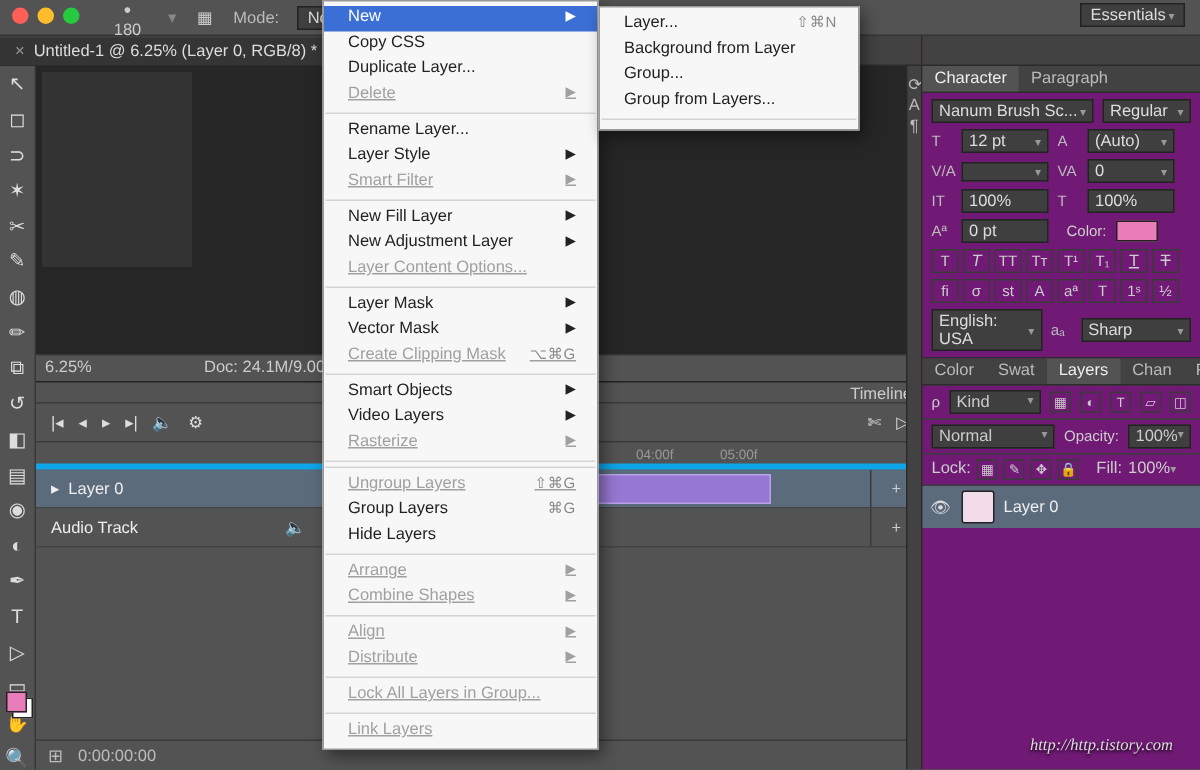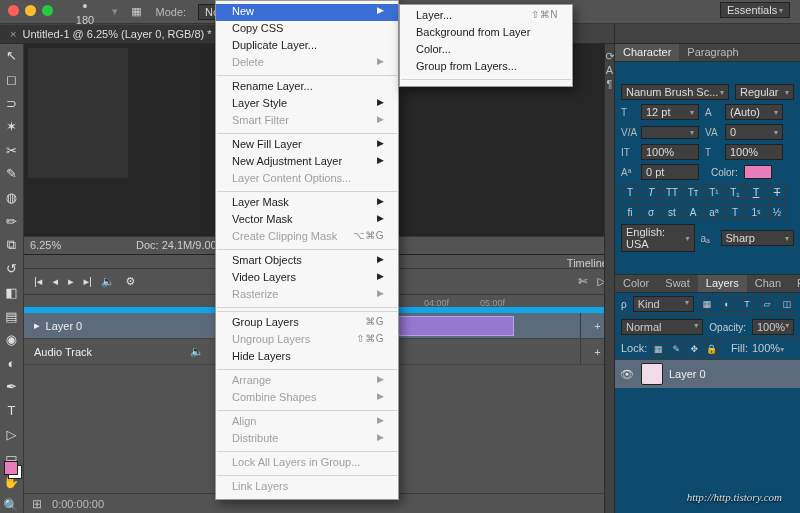--- a/index.html
+++ b/index.html
@@ -33,57 +33,57 @@
 .statusbar { position: absolute; left: 24px; top: 236px; width: 590px; height: 16px; background: #535353; display: flex; align-items: center; gap: 14px; padding-left: 6px; color: #ccc; border-top: 1px solid #383838; }
 .statusbar .zoom { width: 52px; }
 .statusbar .doc { margin-left: 40px; }
 
 
 .timeline-panel { position: absolute; left: 24px; top: 254px; right: 186px; bottom: 0; background: #535353; border-top: 1px solid #222; }
 .tl-header { height: 14px; padding: 2px 6px; color: #ccc; border-bottom: 1px solid #3a3a3a; text-align: right; }
 .tl-controls { height: 26px; display: flex; align-items: center; gap: 10px; padding: 0 10px; border-bottom: 1px solid #3a3a3a; }
 .tl-btn { color: #ddd; font-size: 11px; cursor: pointer; }
 .tl-right { position: absolute; right: 8px; display: flex; gap: 10px; align-items: center; }
-.tl-ruler { height: 18px; position: relative; border-bottom: 6px solid #0ea5e9; }
+.tl-ruler { height: 18px; position: relative; border-bottom: 4px solid #0ea5e9; }
 .tl-tick { position: absolute; top: 3px; color: #999; font-size: 9px; }
 .tl-track { height: 26px; display: flex; align-items: center; border-bottom: 1px solid #444; }
 .tl-track.sel { background: #5c6b7c; }
 .tl-track-label { width: 200px; padding-left: 10px; color: #eee; display: flex; align-items: center; gap:6px; }
 .tl-track-clips { position: relative; flex: 1; height: 100%; }
 .clip { position: absolute; top: 3px; height: 20px; background: #9678d3; border: 1px solid #b9a3e8; }
 .plus-col { width: 34px; text-align: center; color: #ccc; border-left: 1px solid #3a3a3a; height:100%; display:flex;align-items:center;justify-content:center;cursor:pointer;}
 .tl-footer { position: absolute; bottom: 0; left: 0; right: 0; height: 20px; display:flex;align-items:center;padding:0 8px;color:#bbb;border-top:1px solid #3a3a3a; gap:10px;}
 
 
-.rightcol { position: absolute; right: 0; top: 24px; width: 186px; bottom: 0; background: #0c4a6e; border-left: 1px solid #2a2a2a; display:flex;flex-direction:column;}
+.rightcol { position: absolute; right: 0; top: 24px; width: 186px; bottom: 0; background: #701a75; border-left: 1px solid #2a2a2a; display:flex;flex-direction:column;}
 .essentials { height: 20px; display:flex;align-items:center;justify-content:flex-end;padding-right:14px; background:#424242;border-bottom:1px solid #2a2a2a; color:#ddd;}
 .panel-tabs { height:18px; display:flex; border-bottom:1px solid #2d2d2d; background:#424242;}
 .panel-tab { padding:2px 8px;color:#bbb;cursor:pointer;}
 .panel-tab.active { background:#535353; color:#eee;}
-.char-body { padding:22px 6px; display:flex;flex-direction:column;gap:4px; border-bottom:1px solid #2d2d2d;}
+.char-body { padding:4px 6px; display:flex;flex-direction:column;gap:4px; border-bottom:1px solid #2d2d2d;}
 .char-row { display:flex; gap:6px; align-items:center;}
 .char-field { background:#3f3f3f;border:1px solid #222;padding:1px 4px;color:#ddd;display:flex;justify-content:space-between;align-items:center;min-width:58px;font-size:10px;}
 .char-icon { width:14px;color:#bbb;font-size:10px;}
 .color-swatch { width:28px;height:14px;background:#e87db9;border:1px solid #222;}
 .type-style-row { display:flex;gap:3px;}
 .ts-btn { width:18px;height:16px;border:1px solid #3a3a3a;display:flex;align-items:center;justify-content:center;color:#ccc;font-size:10px;cursor:pointer;}
 .layers-body { flex:1; display:flex;flex-direction:column;}
 .layers-controls { padding:3px 6px; display:flex;gap:6px;align-items:center; border-bottom:1px solid #3c3c3c;}
 .layers-controls .sel { background:#3f3f3f;border:1px solid #222;padding:1px 4px;flex:1;display:flex;justify-content:space-between;}
 .lock-row { padding:3px 6px; display:flex;gap:4px;align-items:flex-start; font-size:10px;color:#ccc;border-bottom:1px solid #3c3c3c;}
 .lock-ico { width:14px;height:14px;border:1px solid #3a3a3a;display:flex;align-items:center;justify-content:center;font-size:9px;}
 .layer-row { height:28px;display:flex;align-items:center;gap:6px;padding:0 4px;background:#5c6b7c;}
 .eye { width:16px;text-align:center;color:#ddd;}
 .layer-thumb { width:22px;height:22px;background:#f3dce9;border:1px solid #222;border-radius:2px;}
 .layer-name { color:#eee;}
 
 
 .menu { position:absolute; background:#f7f7f7; color:#222; border:1px solid #999; box-shadow:3px 4px 10px rgba(0,0,0,.45); padding:3px 0;}
 .menu-item { padding:1px 14px 1px 16px; display:flex;justify-content:space-between;align-items:flex-start; height:17px;}
-.menu-item.disabled { color:#a0a0a0;}
+.menu-item.disabled { color:#a0a0a0;text-decoration:underline;}
 .menu-item.highlight { background:#3b6fd6;color:#fff;}
 .menu-sep { height:1px;background:#d4d4d4;margin:3px 1px;}
 .menu .arrow { font-size:9px;color:inherit;}
 .menu .sc { color:#888;font-size:10px;letter-spacing:0.5px;}
 
 .watermark { position:absolute; bottom:10px; right:18px; color:#ddd; font-style:italic; font-size:11px; font-family: Georgia, serif; text-shadow: 0 1px 2px #000; }
 
 .narrow-strip { position:absolute; left: 604px; top:44px; width:10px; bottom:0; background:#424242; border-left:1px solid #2a2a2a;}
 .narrow-strip .ic { margin:6px auto; width:8px;height:8px;color:#bbb;text-align:center;}
 </style>
@@ -417,28 +417,28 @@
     <div class="menu-item">
       <span>Video Layers</span>
       <span class="arrow">▶</span>
     </div>
     <div class="menu-item disabled">
       <span>Rasterize</span>
       <span class="arrow">▶</span>
     </div>
     <div class="menu-sep"></div>
     <div class="menu-sep"></div>
+    <div class="menu-item disabled">
+      <span>Ungroup Layers</span>
+      <span class="sc">⇧⌘G</span>
+    </div>
     <div class="menu-item">
       <span>Group Layers</span>
       <span class="sc">⌘G</span>
     </div>
-    <div class="menu-item disabled">
-      <span>Ungroup Layers</span>
-      <span class="sc">⇧⌘G</span>
-    </div>
     <div class="menu-item">
       <span>Hide Layers</span>
     </div>
     <div class="menu-sep"></div>
     <div class="menu-item disabled">
       <span>Arrange</span>
       <span class="arrow">▶</span>
     </div>
     <div class="menu-item disabled">
       <span>Combine Shapes</span>
@@ -465,21 +465,21 @@
 
 <div class="menu" id="menu-sub" style="left:399px; top:4px; width:174px;">
     <div class="menu-item">
       <span>Layer...</span>
       <span class="sc">⇧⌘N</span>
     </div>
     <div class="menu-item">
       <span>Background from Layer</span>
     </div>
     <div class="menu-item">
-      <span>Color...</span>
+      <span>Group...</span>
     </div>
     <div class="menu-item">
       <span>Group from Layers...</span>
     </div>
     <div class="menu-sep"></div>
   </div>
 
 <div class="watermark">http://http.tistory.com</div>
 
 </body></html>

